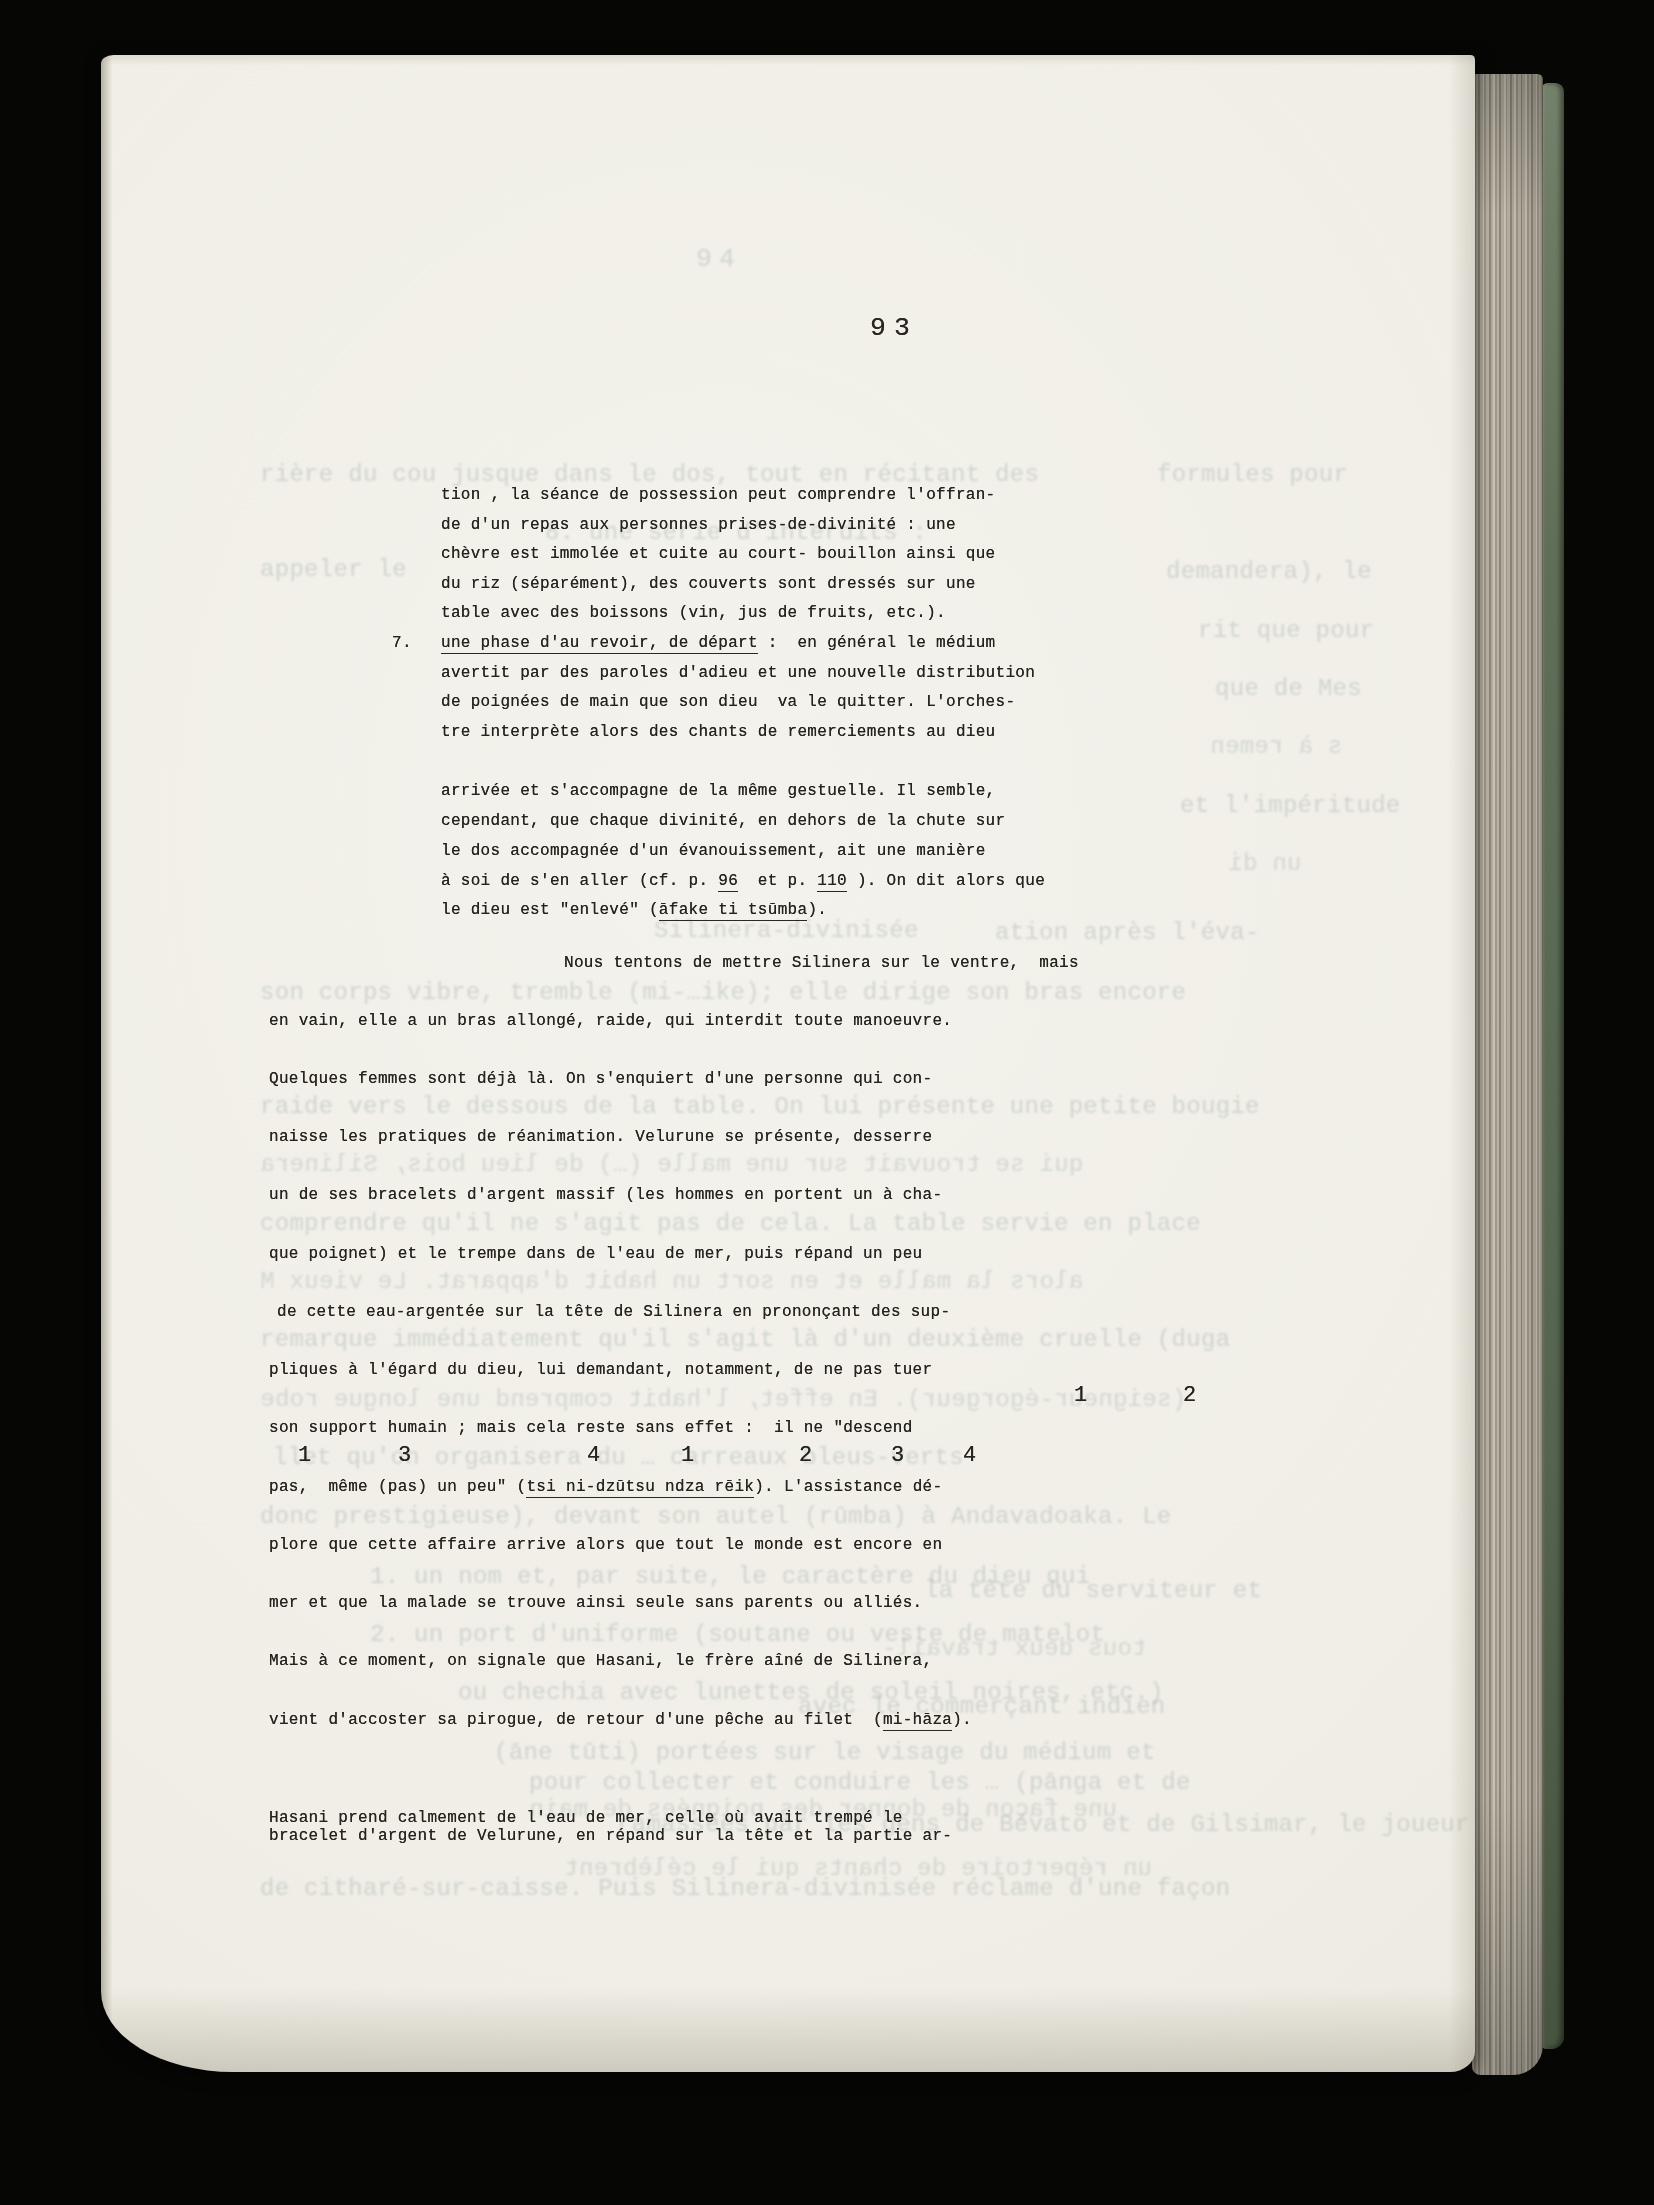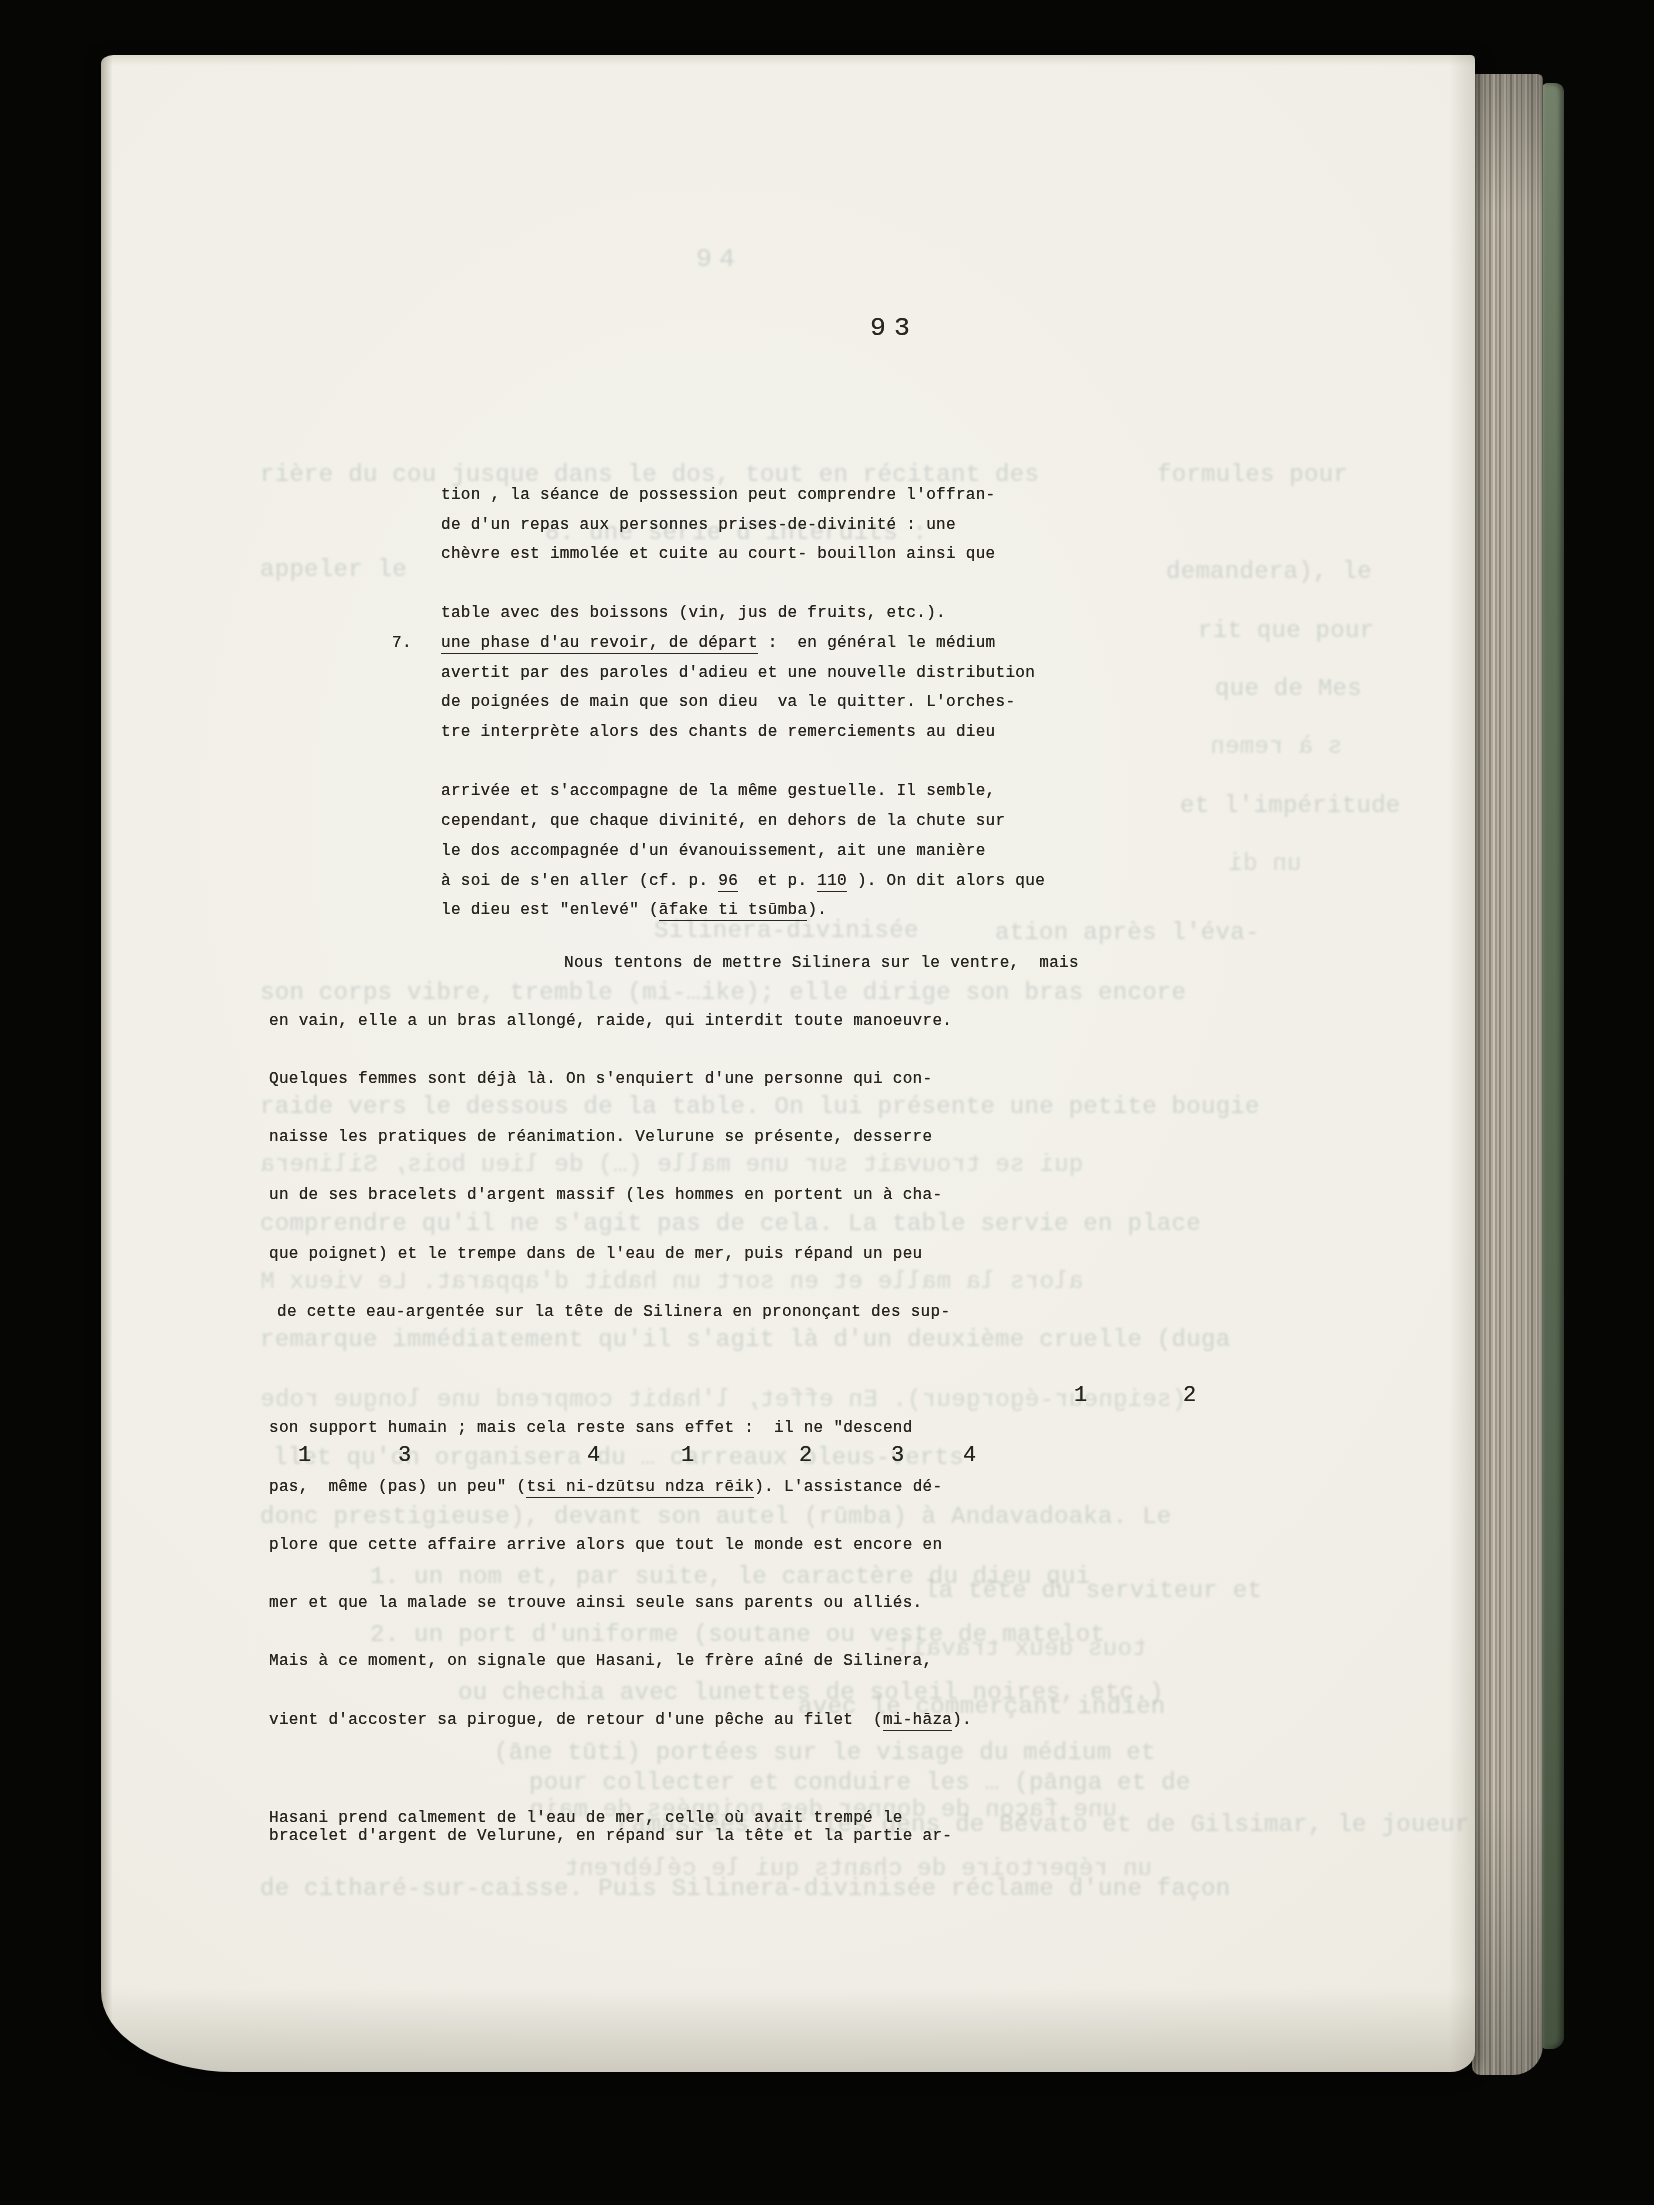--- a/index.html
+++ b/index.html
@@ -79,38 +79,40 @@
       <div class="ghost" style="left: 697px; top: 1639px;">avec le commerçant indien</div>
       <div class="ghost" style="left: 393px; top: 1685px;">(āne tūti) portées sur le visage du médium et</div>
       <div class="ghost" style="left: 428px; top: 1715px;">pour collecter et conduire les … (pānga et de</div>
       <div class="ghost mirror" style="left: 428px; top: 1742px;">une façon de donner des poignées de main</div>
       <div class="ghost" style="left: 516px; top: 1757px;">ramassées par les gens de Bévato et de Gilsimar, le joueur</div>
       <div class="ghost mirror" style="left: 463px; top: 1801px;">un répertoire de chants qui le célèbrent</div>
       <div class="ghost" style="left: 159px; top: 1821px;">de citharé-sur-caisse. Puis Silinera-divinisée réclame d'une façon</div>
       <div class="line" style="left: 340px; top: 427px;">tion , la séance de possession peut comprendre l'offran-</div>
       <div class="line" style="left: 340px; top: 457px;">de d'un repas aux personnes prises-de-divinité : une</div>
       <div class="line" style="left: 340px; top: 486px;">chèvre est immolée et cuite au court- bouillon ainsi que</div>
+      <div class="line" style="left: 340px; top: 516px;">du riz (séparément), des couverts sont dressés sur une</div>
       <div class="line" style="left: 340px; top: 545px;">table avec des boissons (vin, jus de fruits, etc.).</div>
       <div class="line" style="left: 291px; top: 575px;">7.</div>
       <div class="line" style="left: 340px; top: 575px;"><span class="u">une phase d'au revoir, de départ</span> :  en général le médium</div>
       <div class="line" style="left: 340px; top: 605px;">avertit par des paroles d'adieu et une nouvelle distribution</div>
       <div class="line" style="left: 340px; top: 634px;">de poignées de main que son dieu  va le quitter. L'orches-</div>
       <div class="line" style="left: 340px; top: 664px;">tre interprète alors des chants de remerciements au dieu</div>
       <div class="line" style="left: 340px; top: 723px;">arrivée et s'accompagne de la même gestuelle. Il semble,</div>
       <div class="line" style="left: 340px; top: 753px;">cependant, que chaque divinité, en dehors de la chute sur</div>
       <div class="line" style="left: 340px; top: 783px;">le dos accompagnée d'un évanouissement, ait une manière</div>
       <div class="line" style="left: 340px; top: 813px;">à soi de s'en aller (cf. p. <span class="u">96</span>  et p. <span class="u">110</span> ). On dit alors que</div>
       <div class="line" style="left: 340px; top: 842px;">le dieu est "enlevé" (<span class="u">āfake ti tsūmba</span>).</div>
       <div class="line" style="left: 463px; top: 895px;">Nous tentons de mettre Silinera sur le ventre,  mais</div>
       <div class="line" style="left: 168px; top: 953px;">en vain, elle a un bras allongé, raide, qui interdit toute manoeuvre.</div>
       <div class="line" style="left: 168px; top: 1011px;">Quelques femmes sont déjà là. On s'enquiert d'une personne qui con-</div>
       <div class="line" style="left: 168px; top: 1069px;">naisse les pratiques de réanimation. Velurune se présente, desserre</div>
       <div class="line" style="left: 168px; top: 1127px; text-align: center;">un de ses bracelets d'argent massif (les hommes en portent un à cha-</div>
       <div class="line" style="left: 168px; top: 1186px;">que poignet) et le trempe dans de l'eau de mer, puis répand un peu</div>
       <div class="line" style="left: 176px; top: 1244px;">de cette eau-argentée sur la tête de Silinera en prononçant des sup-</div>
+      <div class="line" style="left: 168px; top: 1302px;">pliques à l'égard du dieu, lui demandant, notamment, de ne pas tuer</div>
       <div class="line" style="left: 168px; top: 1360px;">son support humain ; mais cela reste sans effet :  il ne "descend</div>
       <div class="line" style="left: 168px; top: 1419px;">pas,  même (pas) un peu" (<span class="u">tsi ni-dzūtsu ndza rēik</span>). L'assistance dé-</div>
       <div class="line" style="left: 168px; top: 1477px;">plore que cette affaire arrive alors que tout le monde est encore en</div>
       <div class="line" style="left: 168px; top: 1535px;">mer et que la malade se trouve ainsi seule sans parents ou alliés.</div>
       <div class="line" style="left: 168px; top: 1593px;">Mais à ce moment, on signale que Hasani, le frère aîné de Silinera,</div>
       <div class="line" style="left: 168px; top: 1652px;">vient d'accoster sa pirogue, de retour d'une pêche au filet  (<span class="u">mi-hāza</span>).</div>
       <div class="line" style="left: 168px; top: 1750px;">Hasani prend calmement de l'eau de mer, celle où avait trempé le</div>
       <div class="line" style="left: 168px; top: 1768px;">bracelet d'argent de Velurune, en répand sur la tête et la partie ar-</div>
       <div class="sup" style="left: 973px; top: 1330px;">1</div>
       <div class="sup" style="left: 1082px; top: 1330px;">2</div>

